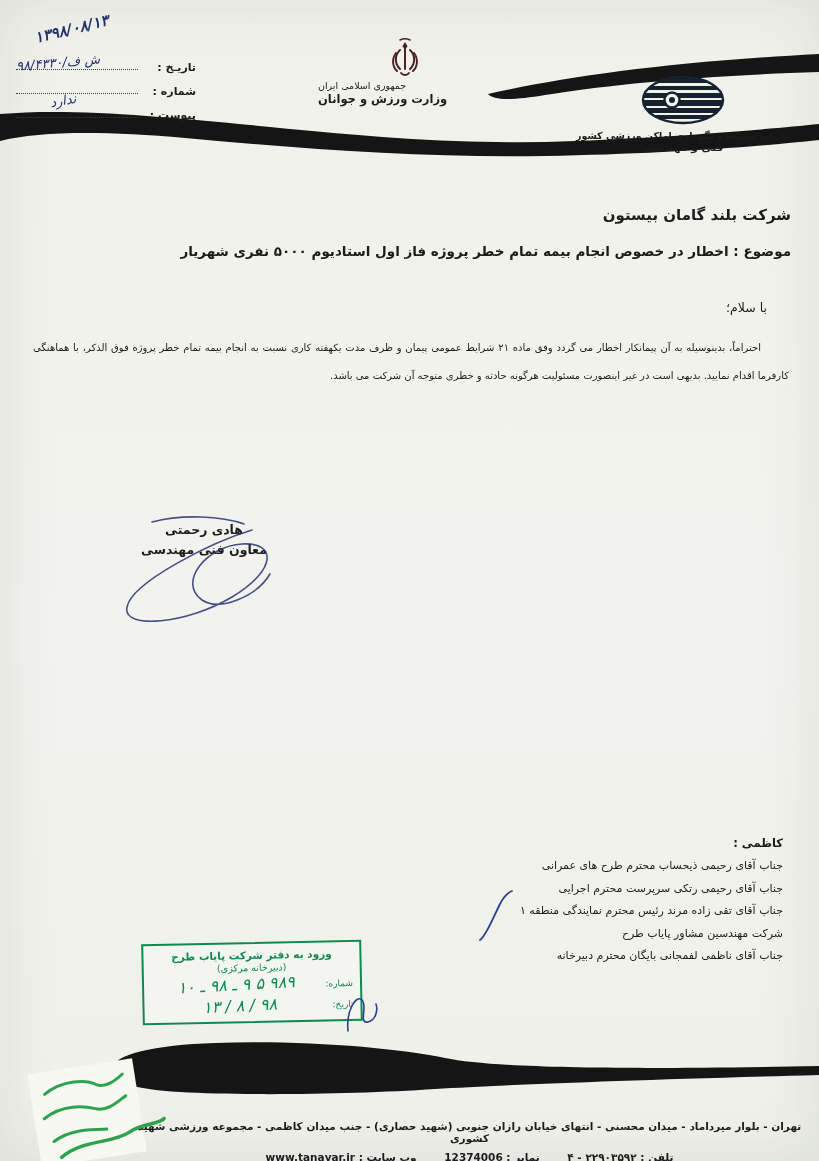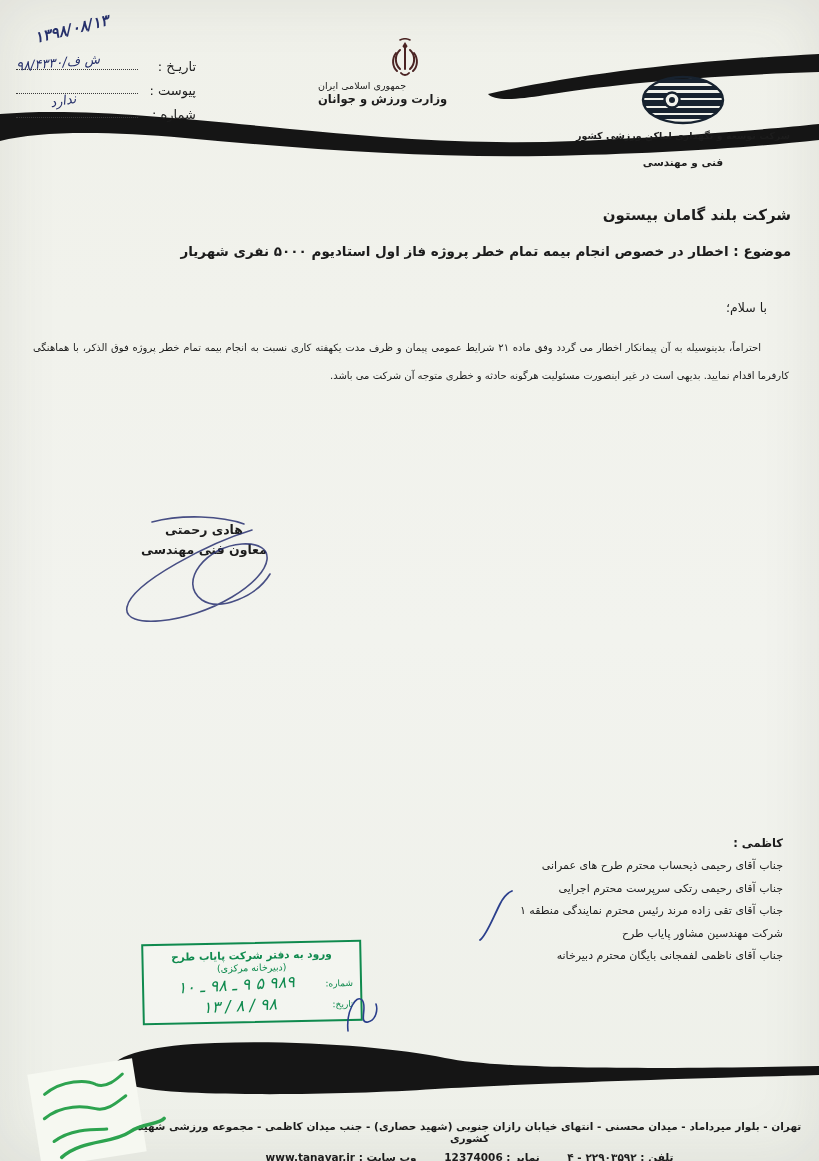--- a/index.html
+++ b/index.html
@@ -8,38 +8,38 @@
     background:linear-gradient(180deg,#f0f1ea 0%, #f2f3ee 55%, #eef0e9 100%);
     font-family:"DejaVu Sans", sans-serif; color:#1c1c1c;
     overflow:hidden; box-shadow:inset 0 0 60px rgba(70,70,55,.10);
   }
   .abs { position:absolute; }
   svg { display:block; }
 
   
   .meta { left:16px; top:50px; width:180px; direction:rtl; z-index:3; }
   .meta-row { display:flex; align-items:flex-end; height:24px; gap:6px; }
-  .meta-label { font-size:13px; font-weight:normal; white-space:nowrap; width:52px; }
+  .meta-label { font-size:11px; font-weight:bold; white-space:nowrap; width:52px; }
   .meta-dots { flex:1; border-bottom:1.6px dotted #3a3a3a; margin-bottom:4px; height:1px; }
 
   .hw { color:#26306b; font-style:italic; z-index:4; white-space:nowrap; letter-spacing:1px; }
   .hw-date { left:34px; top:20px; transform:rotate(-14deg); font-size:15px; font-weight:bold; }
   .hw-number { left:16px; top:55px; transform:rotate(-5deg); font-size:13px; }
   .hw-attachment { left:50px; top:93px; transform:rotate(-10deg); font-size:13px; }
 
   
   .header-center { left:318px; top:38px; width:174px; text-align:left; z-index:3; }
   .header-center .emblem { margin:0 auto 2px auto; width:30px; }
   .hc1 { font-size:9.5px; }
   .hc2 { font-size:11.5px; font-weight:bold; margin-top:1px; }
 
   .header-right { right:14px; top:74px; width:244px; text-align:center; z-index:3; }
   .header-right .logo { margin:0 auto 4px auto; width:84px; }
   .hr1 { font-size:9.5px; font-weight:bold; white-space:nowrap; }
-  .hr2 { font-size:10.5px; font-weight:bold; margin-top:15px; }
+  .hr2 { font-size:10.5px; font-weight:bold; margin-top:0; }
 
   .ribbons { left:0; top:0; z-index:2; }
 
   
   .recipient { right:28px; top:206px; font-size:15px; font-weight:bold; direction:rtl; white-space:nowrap; z-index:3;}
   .subject   { right:28px; top:243px; font-size:13.5px; font-weight:bold; direction:rtl; white-space:nowrap; z-index:3;}
   .salutation{ right:52px; top:300px; font-size:12.5px; direction:rtl; z-index:3;}
   .body-text { right:30px; top:334px; width:756px; direction:rtl; text-align:justify;
                font-size:10px; line-height:28px; text-indent:28px; z-index:3;}
 
@@ -86,25 +86,25 @@
     <path d="M 488 94 C 570 76 670 62 819 54 L 819 72 C 690 76 600 86 545 95 C 515 100 494 101 488 94 Z" fill="#151515"></path>
     <path d="M 0 114 C 70 108 160 116 270 127 C 390 139 480 145 575 141 C 690 136 770 129 819 124 L 819 140 C 745 148 655 154 545 156 C 425 158 305 149 185 138 C 105 131 40 131 0 141 Z" fill="#151515"></path>
   </svg>
 
   <div class="abs meta">
     <div class="meta-row">
       <span class="meta-label">تاریـخ :</span>
       <span class="meta-dots"></span>
     </div>
     <div class="meta-row">
+      <span class="meta-label">شماره :</span>
+      <span class="meta-dots"></span>
+    </div>
+    <div class="meta-row">
       <span class="meta-label">پیوست :</span>
-      <span class="meta-dots"></span>
-    </div>
-    <div class="meta-row">
-      <span class="meta-label">شماره :</span>
       <span class="meta-dots"></span>
     </div>
   </div>
   <div class="abs hw hw-date">۱۳۹۸/۰۸/۱۳</div>
   <div class="abs hw hw-number">۹۸/۴۳۳۰/ش ف</div>
   <div class="abs hw hw-attachment">ندارد</div>
 
   <div class="abs header-center">
     <svg class="emblem" width="30" height="40" viewBox="0 -2 30 40">
       <g stroke="#4a2323" fill="none" stroke-width="2" stroke-linecap="round">

